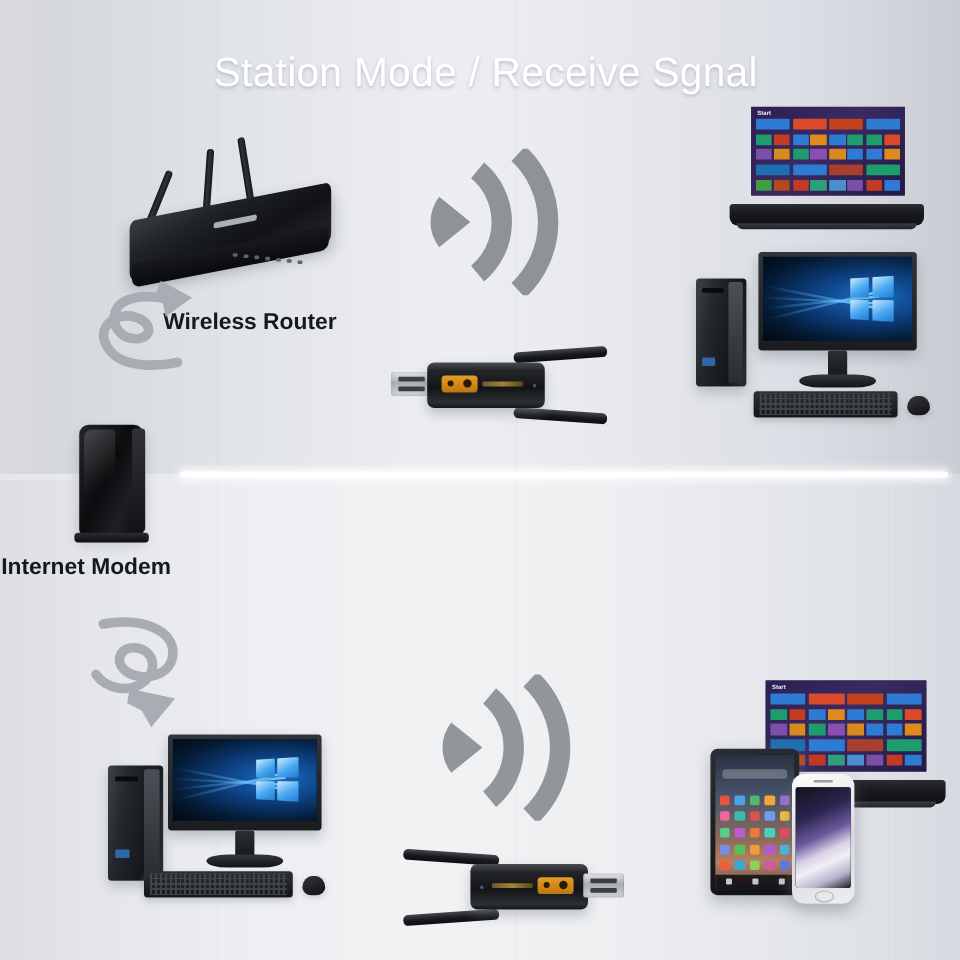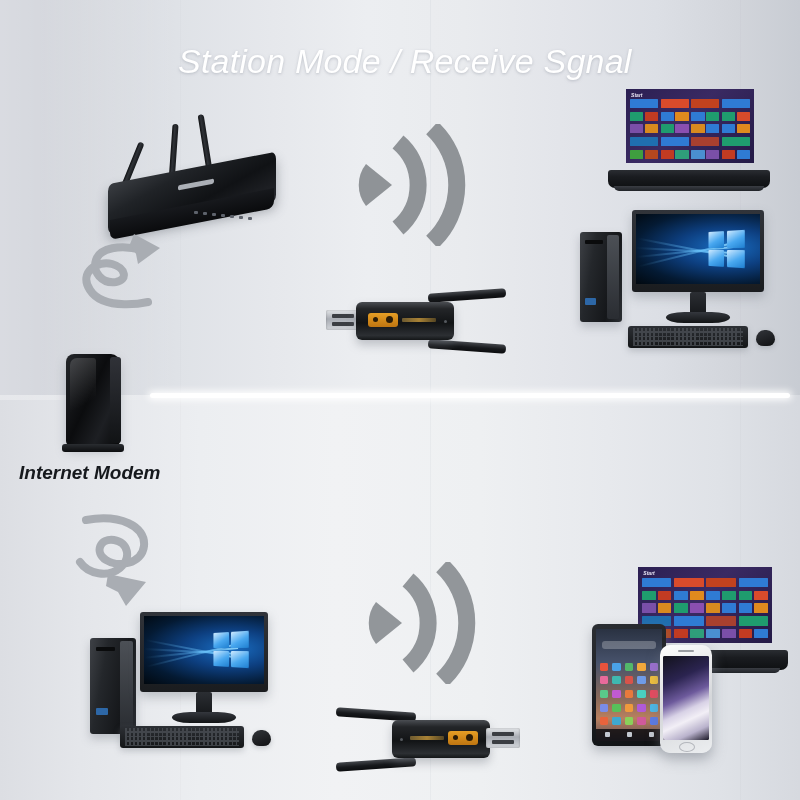--- a/index.html
+++ b/index.html
@@ -1,21 +1,21 @@
 <!DOCTYPE html>
 <html><head>
 <meta charset="utf-8">
 <style>
   html,body{margin:0;padding:0;}
   body{
     width:800px;height:800px;overflow:hidden;
     font-family:"Liberation Sans", sans-serif;
     background:#e9ebee;
   }
-  #stage{position:relative;width:800px;height:800px;overflow:hidden;font-style:italic;}
+  #stage{position:relative;width:800px;height:800px;overflow:hidden;}
 
   
   .bg-top{
     position:absolute;left:0;top:0;width:800px;height:400px;
     background:
       linear-gradient(to right,
         #c9ccd4 0%, #c9ccd4 5%,
         #d3d6dc 12%, #dfe2e7 22%,
         #e6e8ec 34%, #eceef1 46%,
         #e9ebee 58%, #e3e5ea 70%,
@@ -57,21 +57,21 @@
   .title-bottom{
     left:218px;top:448px;font-size:34px;color:#111418;font-weight:700;
   }
 
   
   .label{
     position:absolute;white-space:nowrap;color:#16191d;
     font-size:19px;font-weight:600;
   }
   .label-router{left:136px;top:258px;}
-  .label-modem{left:19px;top:462px;}
+  .label-modem{left:1px;top:462px;}
 
   
   .abs{position:absolute;}
 
   
   .router{position:absolute;}
   .ant{
     position:absolute;background:linear-gradient(90deg,#0e0f11,#303338 40%,#17191c);
     border-radius:4px;
   }
@@ -281,20 +281,21 @@
   <div class="bg-bottom"></div>
   <div class="bg-band" style="left:0;width:180px"></div>
   <div class="vstripe" style="left:430px;opacity:.30"></div>
   <div class="vstripe" style="left:740px;opacity:.22"></div>
   <div class="vstripe" style="left:180px;opacity:.16"></div>
 
   <div class="divider"></div>
 
   <div class="title title-top">Station Mode / Receive Sgnal</div>
 
+  <div class="label label-router">Wireless Router</div>
   <div class="label label-modem">Internet Modem</div>
 
   <div class="router" style="left:108px;top:112px;width:180px;height:125px">
     <div class="ant" style="left:18px;top:28px;width:6px;height:68px;transform:rotate(22deg)"></div>
     <div class="ant" style="left:62px;top:12px;width:6px;height:74px;transform:rotate(4deg)"></div>
     <div class="ant" style="left:96px;top:2px;width:6px;height:82px;transform:rotate(-9deg)"></div>
     <div class="router-body"></div>
     <div class="router-front"></div>
     <div class="router-badge"></div>
     <div class="router-led" style="left:86px;top:99px"></div>

